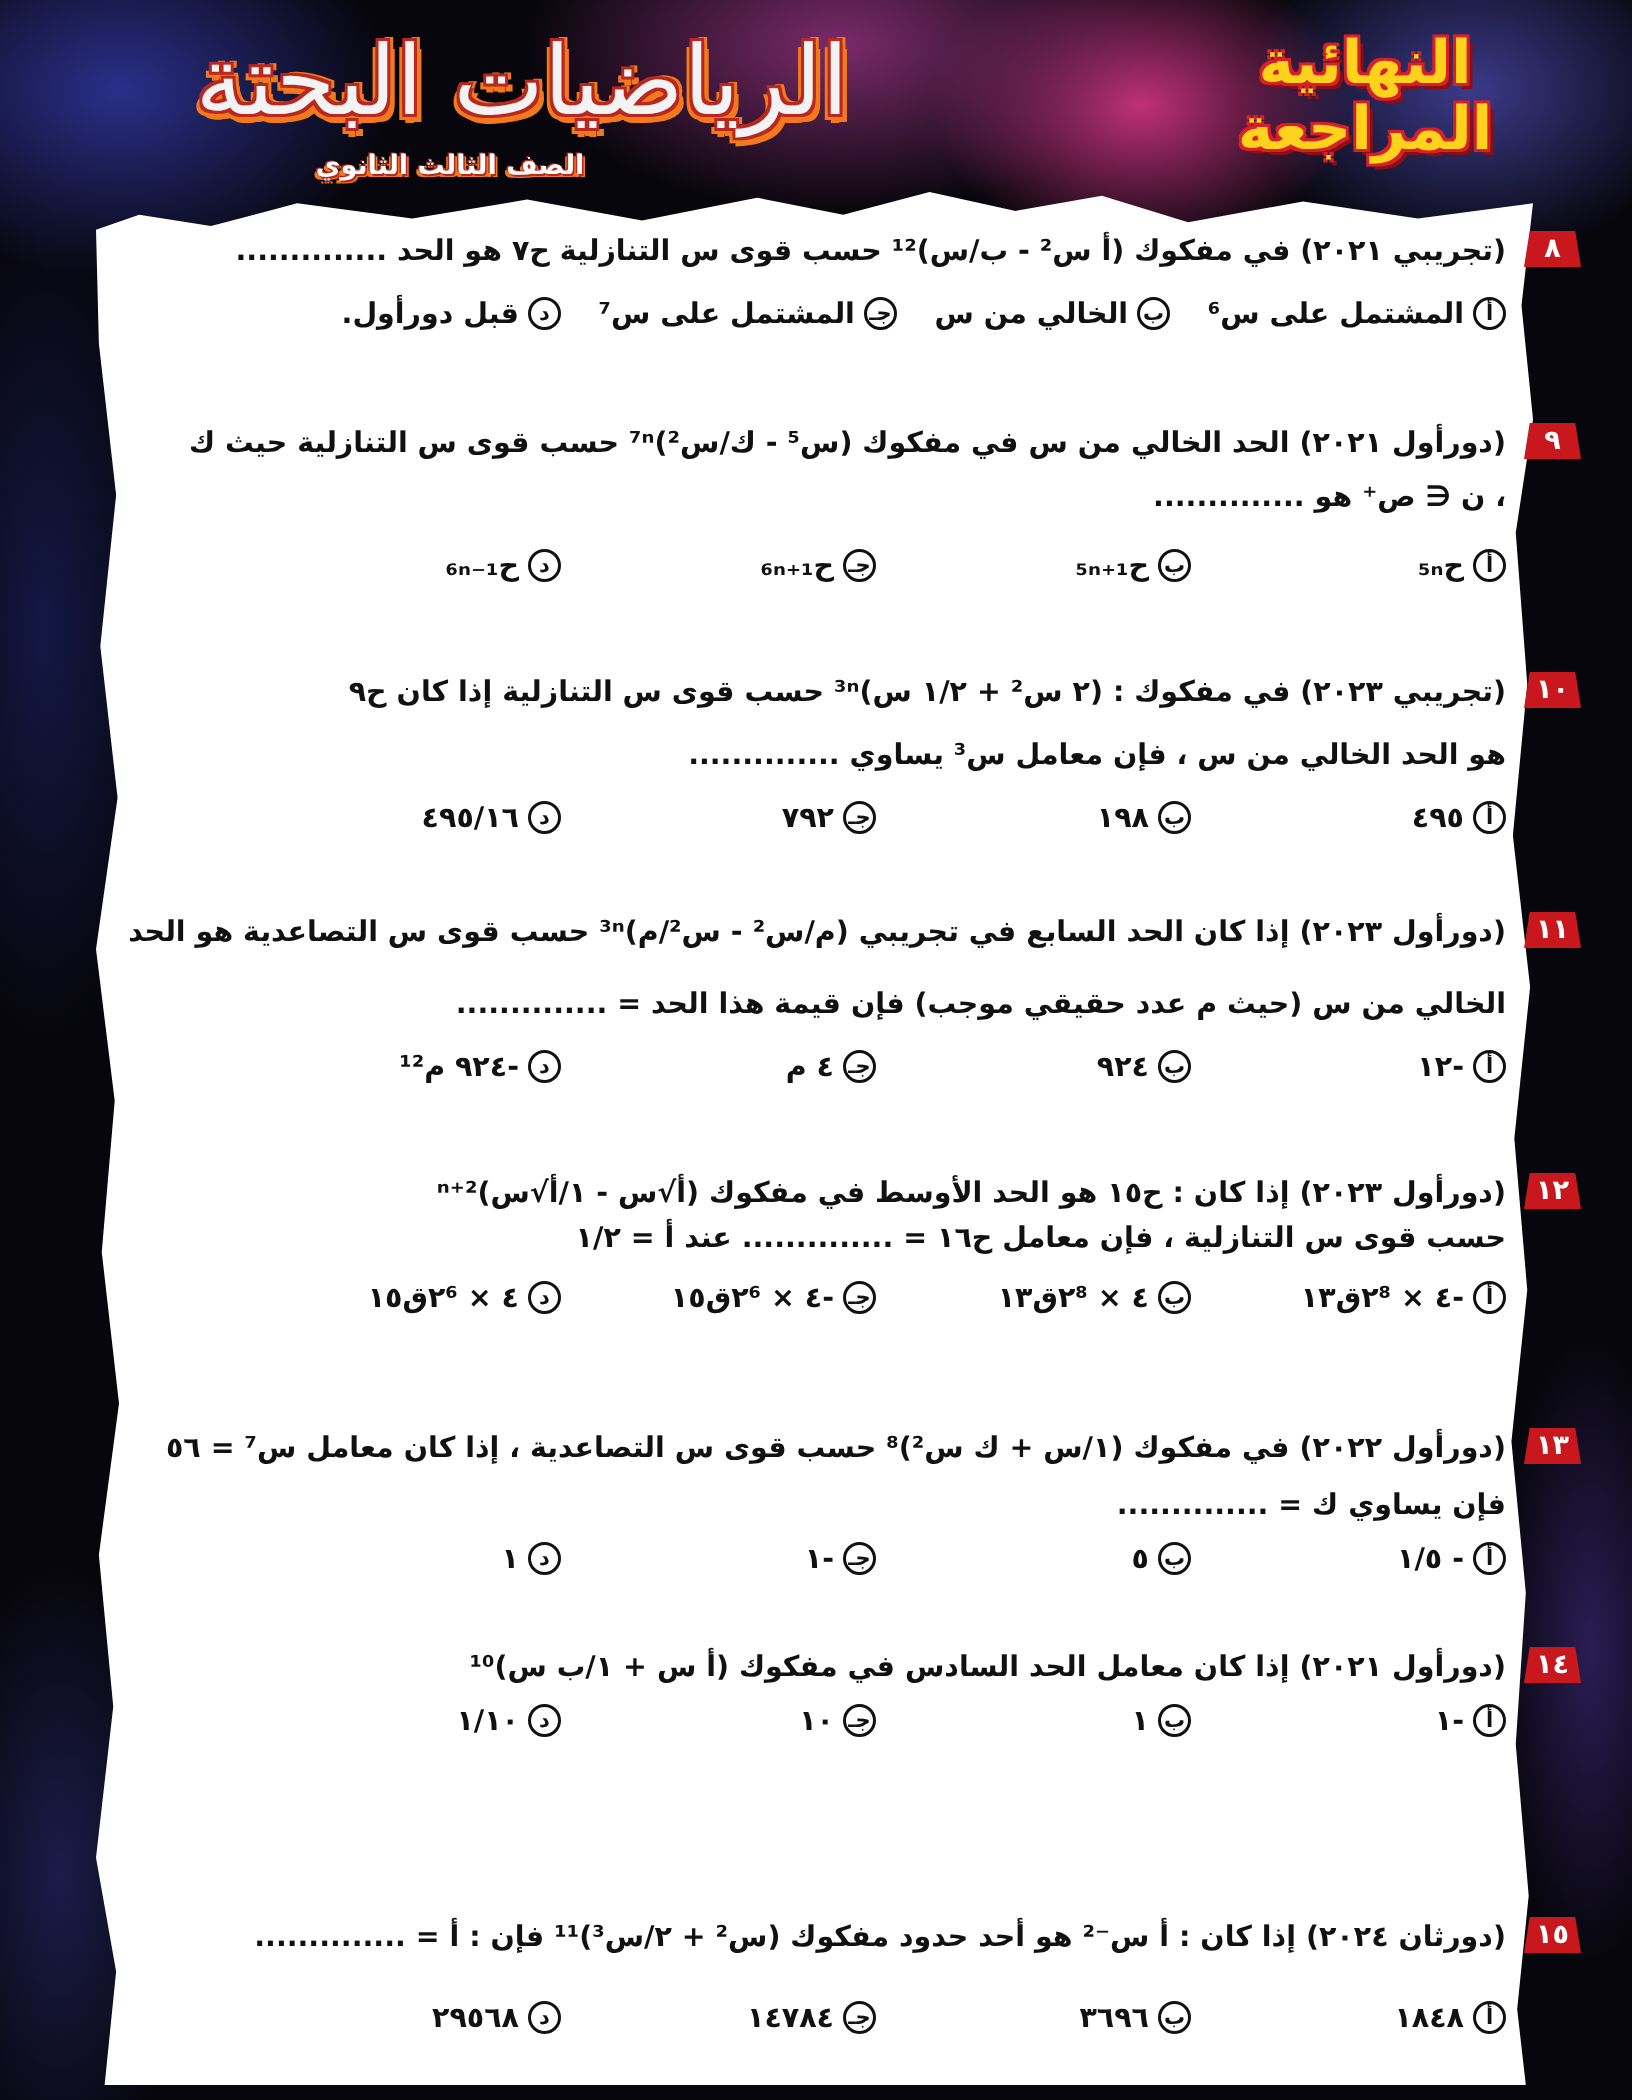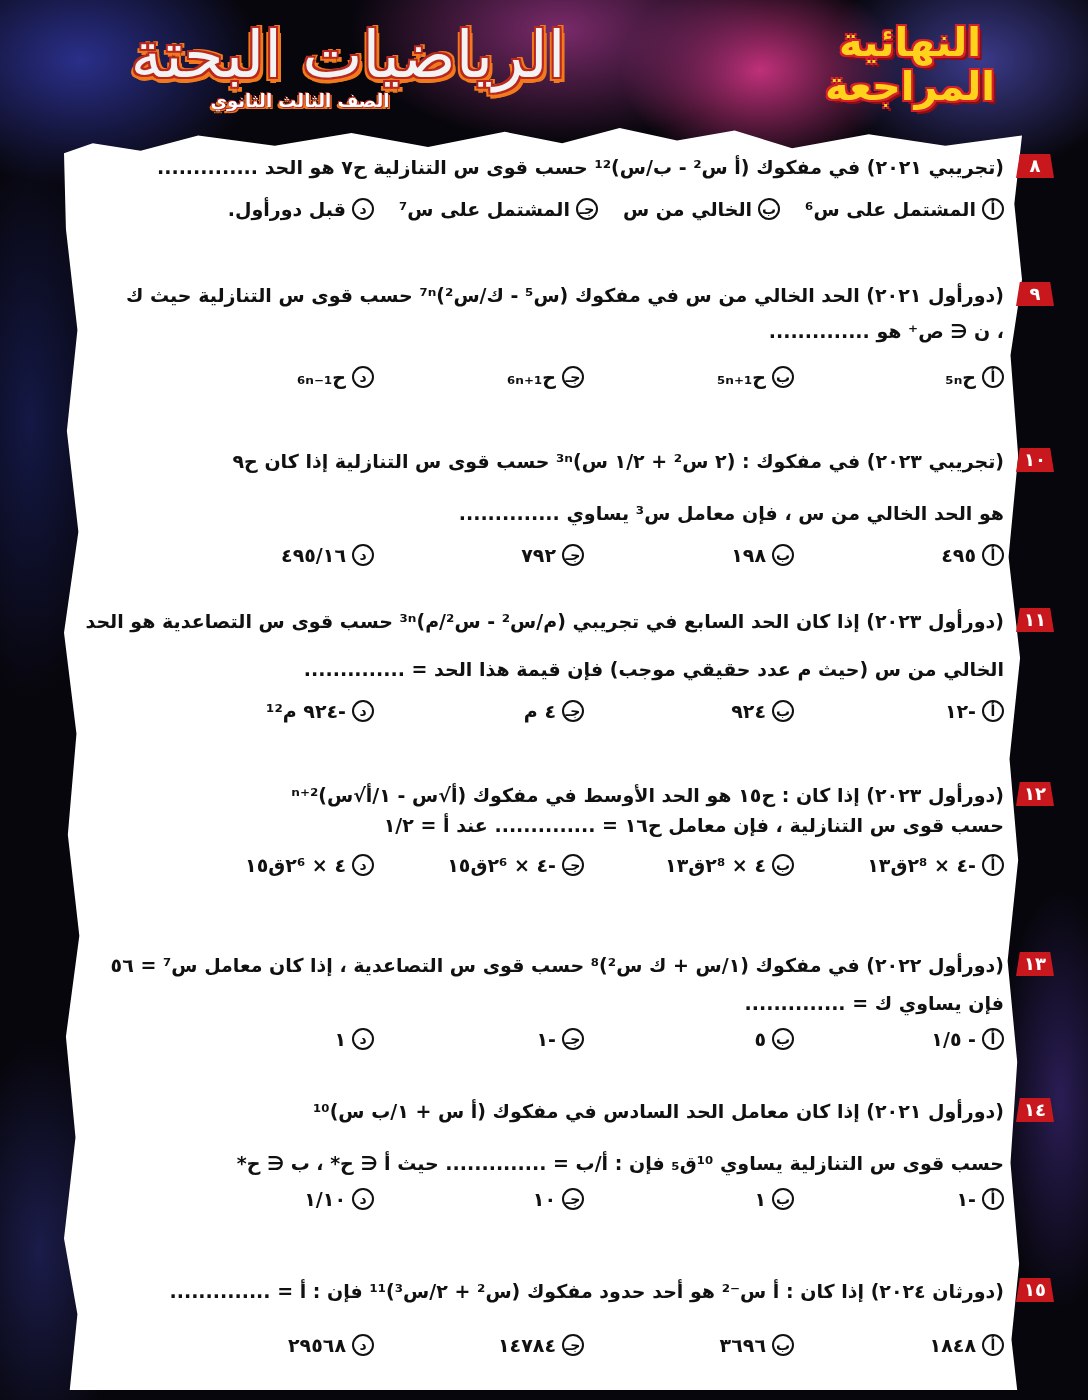--- a/index.html
+++ b/index.html
@@ -34,21 +34,21 @@
   }
   .header-title {
     position:absolute; left:48px; top:18px; width:600px;
     text-align:center; direction:rtl;
     font-family:"DejaVu Sans", sans-serif; font-weight:normal;
     font-size:64px; color:#f3f3f3; letter-spacing:2px;
     text-shadow: 2px 2px 0 #b9281f, -2px -2px 0 #b9281f, 2px -2px 0 #b9281f, -2px 2px 0 #b9281f,
                  5px 5px 0 #f27a1c, -4px 4px 0 #f27a1c, 4px -3px 0 #f27a1c, 0 6px 0 #f27a1c;
   }
   .header-grade {
-    position:absolute; left:200px; top:90px; width:200px; text-align:center;
+    position:absolute; left:200px; top:100px; width:200px; text-align:center;
     direction:rtl; font-weight:bold; font-size:18px; color:#ffffff;
     text-shadow: 1px 1px 0 #b9281f, -1px -1px 0 #b9281f, 2px 2px 0 #f27a1c, -2px 2px 0 #f27a1c;
   }
   .review-badge {
     position:absolute; right:68px; top:20px; width:220px; direction:rtl; text-align:center;
     font-weight:bold; font-size:40px; line-height:44px; color:#ffd21c;
     text-shadow: 2px 2px 0 #d6202a, -2px -2px 0 #d6202a, 2px -2px 0 #d6202a, -2px 2px 0 #d6202a, 4px 4px 0 #8a0f14;
   }
   .content { position:absolute; left:0; top:0; width:1088px; height:1400px; direction:rtl; }
   .q { position:absolute; right:84px; width:800px; direction:rtl; color:#111; }
@@ -136,21 +136,21 @@
         </div>
     </div>
   </div>
 
   <div class="q" style="top:446px;">
     <div class="q-num">١٠</div>
     <div class="q-line">
       <span class="src">(تجريبي ٢٠٢٣)</span>
       <span>في مفكوك : (٢ س² + ١/٢ س)³ⁿ حسب قوى س التنازلية إذا كان ح٩</span>
     </div>
-    <div class="q-line" style="margin-top:22px;">هو الحد الخالي من س ، فإن معامل س³ يساوي ..............</div>
+    <div class="q-line" style="margin-top:12px;">هو الحد الخالي من س ، فإن معامل س³ يساوي ..............</div>
     <div class="opts" style="margin-top:16px;">
       <div class="opt">
           <span class="opt-letter">أ</span>
           <span>٤٩٥</span>
         </div>
       <div class="opt">
           <span class="opt-letter">ب</span>
           <span>١٩٨</span>
         </div>
       <div class="opt">
@@ -244,21 +244,20 @@
         </div>
     </div>
   </div>
 
   <div class="q" style="top:1096px;">
     <div class="q-num">١٤</div>
     <div class="q-line">
       <span class="src">(دورأول ٢٠٢١)</span>
       <span>إذا كان معامل الحد السادس في مفكوك (أ س + ١/ب س)¹⁰</span>
     </div>
-    <div class="q-line" style="margin-top:22px;">حسب قوى س التنازلية يساوي ¹⁰ق₅ فإن : أ/ب = .............. حيث أ ∈ ح* ، ب ∈ ح*</div>
     <div class="opts" style="margin-top:10px;">
       <div class="opt">
           <span class="opt-letter">أ</span>
           <span>-١</span>
         </div>
       <div class="opt">
           <span class="opt-letter">ب</span>
           <span>١</span>
         </div>
       <div class="opt">

